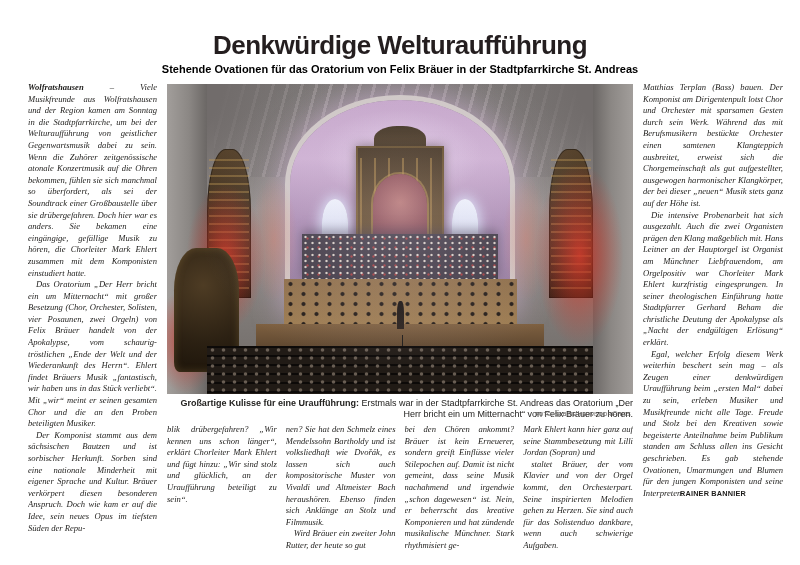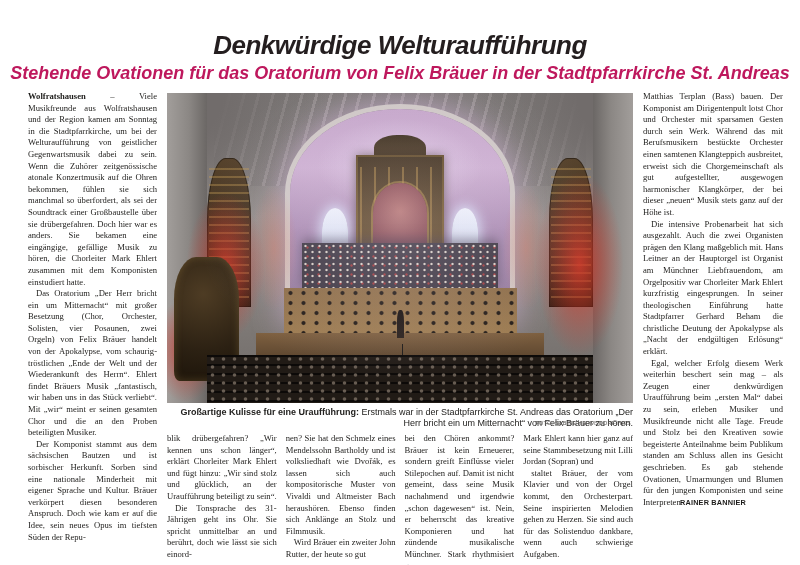--- a/index.html
+++ b/index.html
@@ -6,49 +6,49 @@
   .page{
     position:relative;
     width:800px;height:565px;
     box-sizing:border-box;
     background:#ffffff;
     color:#1e1d1b;
     overflow:hidden;
     font-family:"Liberation Serif","DejaVu Serif",serif;
   }
   
-  .head{ text-align:center; padding-top:30px;font-style:italic; }
+  .head{ text-align:center; padding-top:30px; }
   .title{
     margin:0;
     font-family:"Liberation Sans","DejaVu Sans",sans-serif;
     font-weight:bold;
     font-size:26px;
     letter-spacing:-0.5px;
     color:#241e1f;
   }
   .subtitle{
     margin:2px 0 7px 0;
     font-family:"Liberation Sans","DejaVu Sans",sans-serif;
     font-weight:bold;
-    font-size:18px;
-    color:#be185d;
+    font-size:11px;
+    color:#000000;
   }
   
   .content{
     display:flex;
     gap:10px;
     padding:0 17px 0 28px;
   }
   .bodycol{
     font-size:8.6px;
     line-height:11.6px;
     text-align:justify;
     overflow:hidden;
   }
-  .bodycol p{margin:0;text-indent:8px;overflow-wrap:break-word;}
+  .bodycol p{margin:0;text-indent:8px;overflow-wrap:break-word;font-style:italic;}
   .bodycol p:first-child{text-indent:0;}
   .col-left{width:129px;flex:0 0 auto;height:482px;}
   .col-right{flex:1 1 auto;height:482px;position:relative;}
   .center{width:466px;flex:0 0 auto;}
   
   figure.photo{
     margin:2px 0 0 0;
     position:relative;
     width:466px;height:310px;
     background:linear-gradient(180deg,#84807e 0%,#948f8c 40%,#6e6966 100%);
@@ -226,21 +226,20 @@
       </figure>
 
       <div class="caption">
         <span class="cap-lead">Großartige Kulisse für eine Uraufführung:</span><span> Erstmals war in der Stadtpfarrkirche St. Andreas das Oratorium „Der Herr bricht ein um Mitternacht“ von Felix Bräuer zu hören.</span>
         <span class="credit">FOTO: SABINE HERMSDORF-HISS</span>
       </div>
 
       <div class="bottom-cols">
         <div class="bodycol">
             <p>blik drübergefahren? „Wir kennen uns schon länger“, erklärt Chorleiter Mark Ehlert und fügt hinzu: „Wir sind stolz und glücklich, an der Uraufführung beteiligt zu sein“.</p>
-            <p>Die Tonsprache des 31-Jährigen geht ins Ohr. Sie spricht unmittelbar an und berührt, doch wie lässt sie sich einord-</p>
           </div>
         <div class="bodycol">
             <p>nen? Sie hat den Schmelz eines Mendelssohn Bartholdy und ist volksliedhaft wie Dvořák, es lassen sich auch kompositorische Muster von Vivaldi und Altmeister Bach heraushören. Ebenso finden sich Anklänge an Stolz und Filmmusik.</p>
             <p>Wird Bräuer ein zweiter John Rutter, der heute so gut</p>
           </div>
         <div class="bodycol">
             <p>bei den Chören ankommt? Bräuer ist kein Erneuerer, sondern greift Einflüsse vieler Stilepochen auf. Damit ist nicht gemeint, dass seine Musik nachahmend und irgendwie „schon dagewesen“ ist. Nein, er beherrscht das kreative Komponieren und hat zündende musikalische Münchner. Stark rhythmisiert ge-</p>
           </div>
         <div class="bodycol">
             <p>Mark Ehlert kann hier ganz auf seine Stammbesetzung mit Lilli Jordan (Sopran) und</p>

